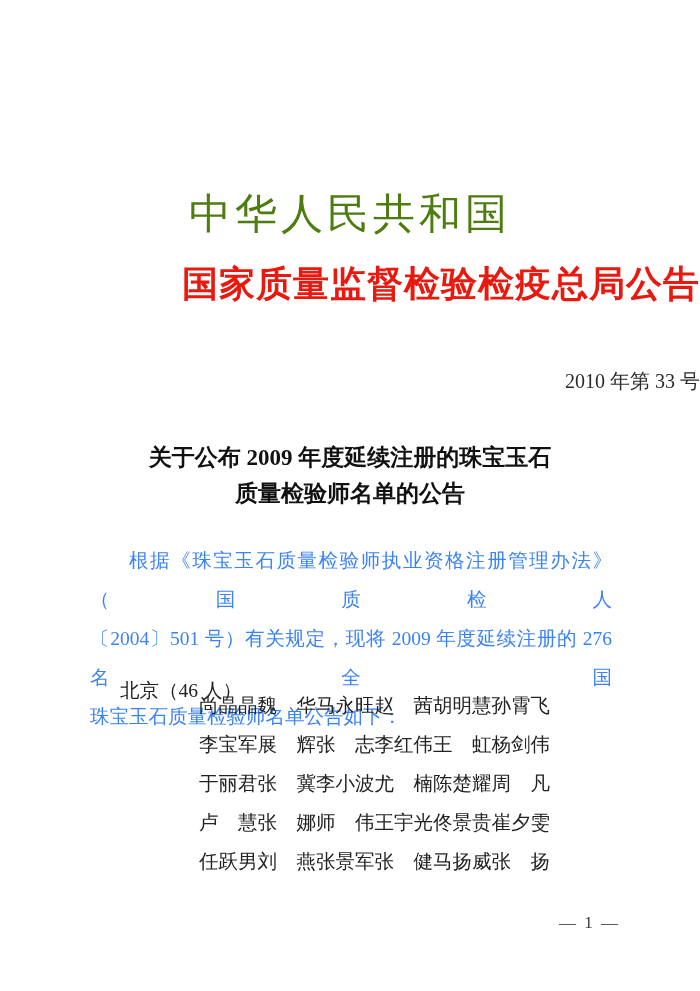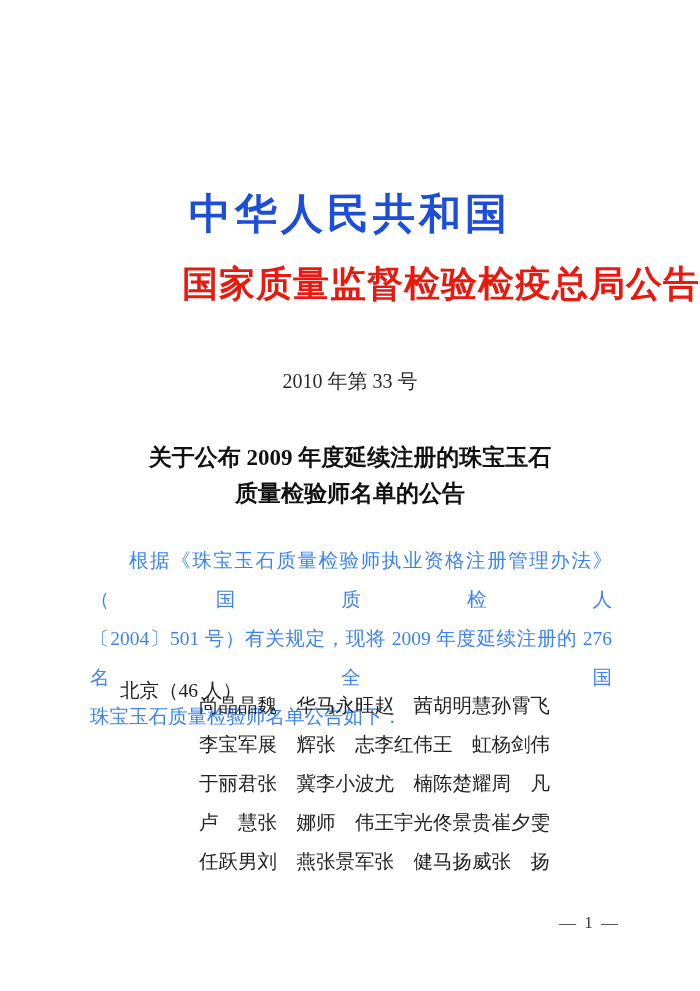--- a/index.html
+++ b/index.html
@@ -15,23 +15,23 @@
     color: #1f1f1f;
     overflow: hidden;
   }
 
   .red-title-1 {
     position: absolute;
     top: 186px;
     left: 0;
     width: 100%;
     text-align: center;
-    color: #1d4ed8;
+    color: #4d7c0f;
     font-size: 42px;
-    font-weight: bold;
+    font-weight: normal;
     letter-spacing: 4px;
     font-family: "Liberation Serif", "DejaVu Serif", serif;
   }
 
   .red-title-2 {
     position: absolute;
     top: 260px;
     left: 0;
     width: 100%;
     text-align: right;
@@ -40,21 +40,21 @@
     font-weight: bold;
     letter-spacing: 1px;
     font-family: "Liberation Serif", "DejaVu Serif", serif;
   }
 
   .doc-number {
     position: absolute;
     top: 368px;
     left: 0;
     width: 100%;
-    text-align: center;
+    text-align: right;
     font-size: 20px;
     color: #2a2a2a;
   }
 
   .subject {
     position: absolute;
     top: 440px;
     left: 0;
     width: 100%;
     text-align: center;

